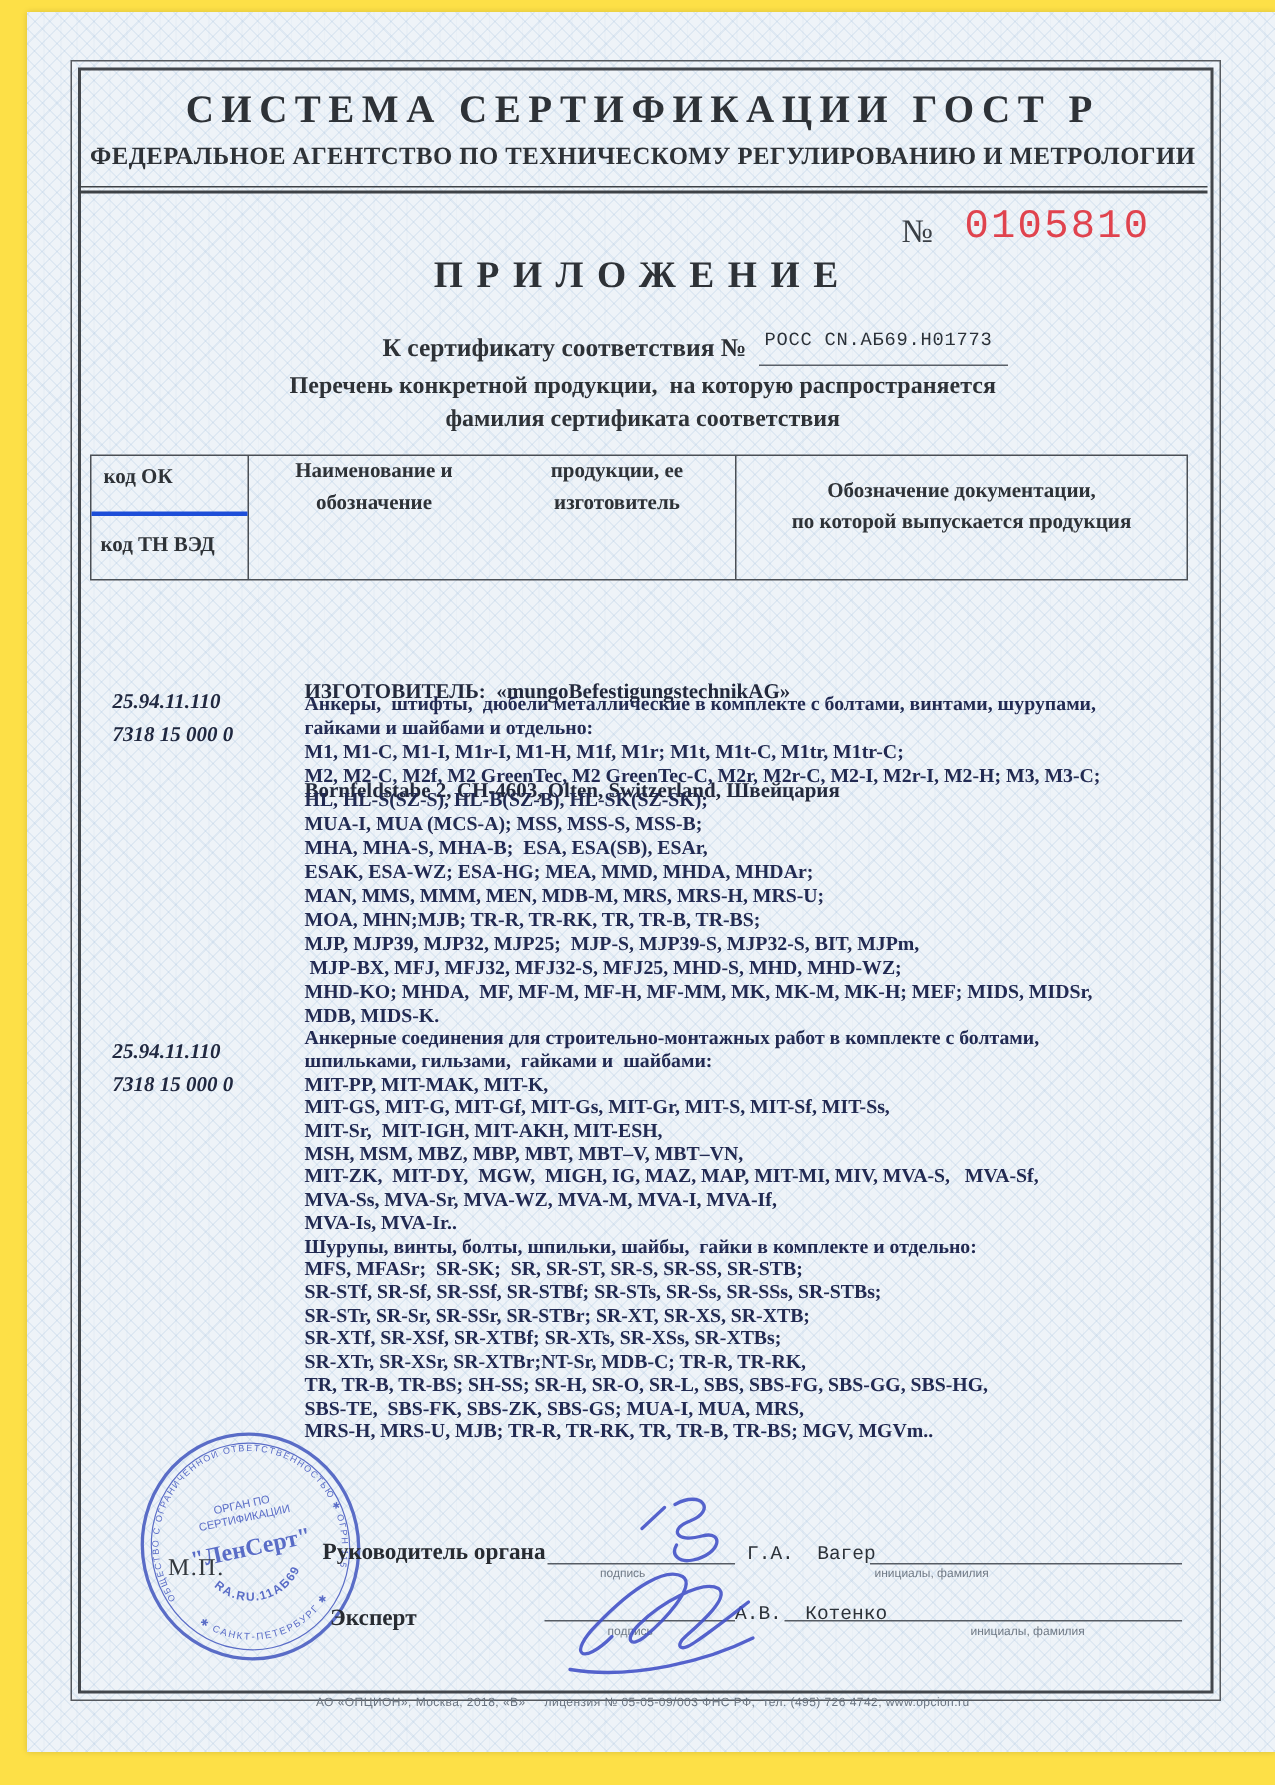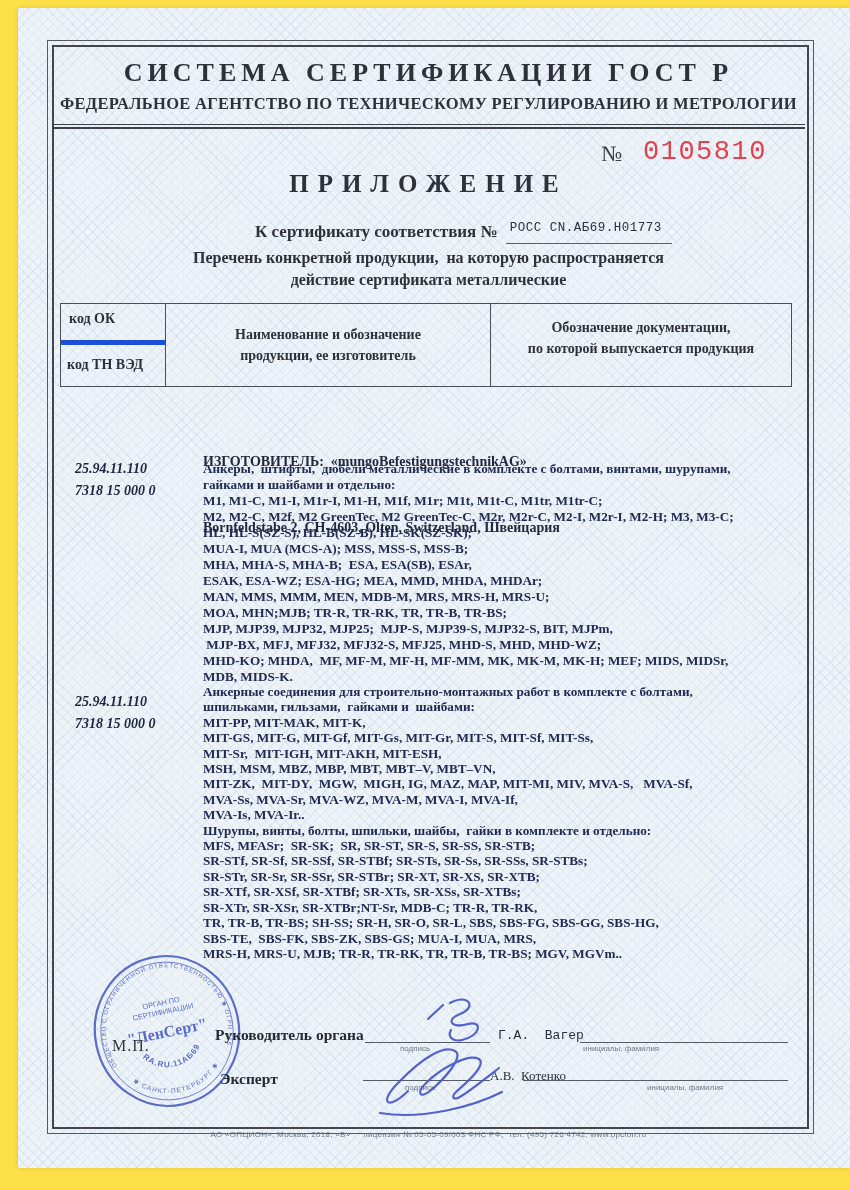--- a/index.html
+++ b/index.html
@@ -40,23 +40,23 @@
                  border-bottom:1px solid #5a6068; padding:0 4px 3px 4px; }
   .certref-val span { position:relative; top:-5px;
                  font-family:"Liberation Mono","DejaVu Sans Mono",monospace;
                  font-size:12.5px; color:#2b3138; letter-spacing:.5px; white-space:pre;margin-top:34px; }
   .sub1 { top:249px; font-size:16px; font-weight:bold; color:#2e3237; white-space:pre; }
   .sub2 { top:271px; font-size:16px; font-weight:bold; color:#2e3237; }
   .tbl { left:60px; top:303px; width:730px; height:82px;
          border:1px solid #4a4f55; display:grid; grid-template-columns:105px 325px 300px;
          font-size:14px; font-weight:bold; color:#2e3237; }
   .tbl-col1 { border-right:1px solid #4a4f55; display:flex; flex-direction:column; }
-  .tbl-col1 .half1 { flex:1; border-bottom:5px solid #1d4ed8; padding:7px 0 0 8px; }
+  .tbl-col1 .half1 { flex:1; border-bottom:3px solid #1d4ed8; padding:7px 0 0 8px; }
   .tbl-col1 .half2 { flex:1; padding:12px 0 0 6px; }
-  .tbl-col2 { border-right:1px solid #4a4f55; display:flex; flex-direction:column;
+  .tbl-col2 { border-right:1px solid #4a4f55; display:flex; flex-direction:row;
               justify-content:center; text-align:center; line-height:21px; }
   .tbl-col3 { display:flex; flex-direction:column; justify-content:center;
               text-align:center; line-height:21px; padding-bottom:14px; }
   .maker { left:203px; top:407px; font-size:14px; font-weight:bold; color:#23293c;
            line-height:22px; white-space:pre; }
   .code { font-size:14px; font-weight:bold; color:#202840; white-space:pre;font-style:italic; }
   .plist { left:203px; font-size:13.2px; font-weight:bold; color:#222a52; }
   .plist .pline { white-space:pre; }
   .plist1 { top:461px; line-height:16px; }
   .plist2 { top:684px; line-height:15.4px; }
@@ -89,21 +89,21 @@
   <div class="abs ctr doc-title">ПРИЛОЖЕНИЕ</div>
 
   <div class="abs certref">
     <span class="certref-label">К сертификату соответствия №</span>
     <span class="certref-val">
       <span>РОСС CN.АБ69.Н01773</span>
     </span>
   </div>
 
   <div class="abs ctr sub1">Перечень конкретной продукции,  на которую распространяется</div>
-  <div class="abs ctr sub2">действие сертификата металлические</div>
+  <div class="abs ctr sub2">фамилия сертификата соответствия</div>
 
   <div class="tbl abs" style="left:60px; top:303px;">
     <div class="tbl-col1">
       <div class="half1">код ОК</div>
       <div class="half2">код ТН ВЭД</div>
     </div>
     <div class="tbl-col2">
       <div>Наименование и обозначение</div>
       <div>продукции, ее изготовитель</div>
     </div>
@@ -191,21 +191,21 @@
   <div class="abs sig-label" style="left:215px; top:1026px;">Руководитель органа</div>
   <div class="abs sig-line" style="left:365px; top:1042px; width:125px;"></div>
   <div class="abs sig-cap" style="left:400px; top:1044px;">подпись</div>
   <div class="abs sig-name" style="left:498px; top:1028px;">Г.А.  Вагер</div>
   <div class="abs sig-line" style="left:580px; top:1042px; width:208px;"></div>
   <div class="abs sig-cap" style="left:583px; top:1044px;">инициалы, фамилия</div>
 
   <div class="abs sig-label" style="left:220px; top:1070px;">Эксперт</div>
   <div class="abs sig-line" style="left:363px; top:1080px; width:127px;"></div>
   <div class="abs sig-cap" style="left:405px; top:1083px;">подпись</div>
-  <div class="abs sig-name" style="left:490px; top:1068px;font-family:Liberation Serif, serif;">А.В.  Котенко</div>
+  <div class="abs sig-name" style="left:490px; top:1068px;">А.В.  Котенко</div>
   <div class="abs sig-line" style="left:523px; top:1080px; width:265px;"></div>
   <div class="abs sig-cap" style="left:647px; top:1083px;">инициалы, фамилия</div>
 
   <svg class="abs ink-svg" width="260" height="125" viewBox="0 0 260 125">
     <g fill="none" stroke="#4453c8" stroke-width="2.2" stroke-linecap="round" opacity="0.9">
       <path d="M 78,24 L 93,10 M 100,8 C 118,-2 128,12 110,19 C 96,24 100,34 118,29 C 133,25 131,41 112,45 C 103,47 97,42 101,35"></path>
       <path d="M 58,96 C 38,116 28,108 48,88 C 73,62 94,50 105,56 C 115,62 92,86 80,96 C 70,104 66,98 76,88 C 90,74 118,58 129,64 C 137,70 116,88 107,96 C 100,102 103,107 113,100 C 125,92 140,80 149,73 M 30,118 C 72,125 122,112 152,97"></path>
     </g>
   </svg>
 

